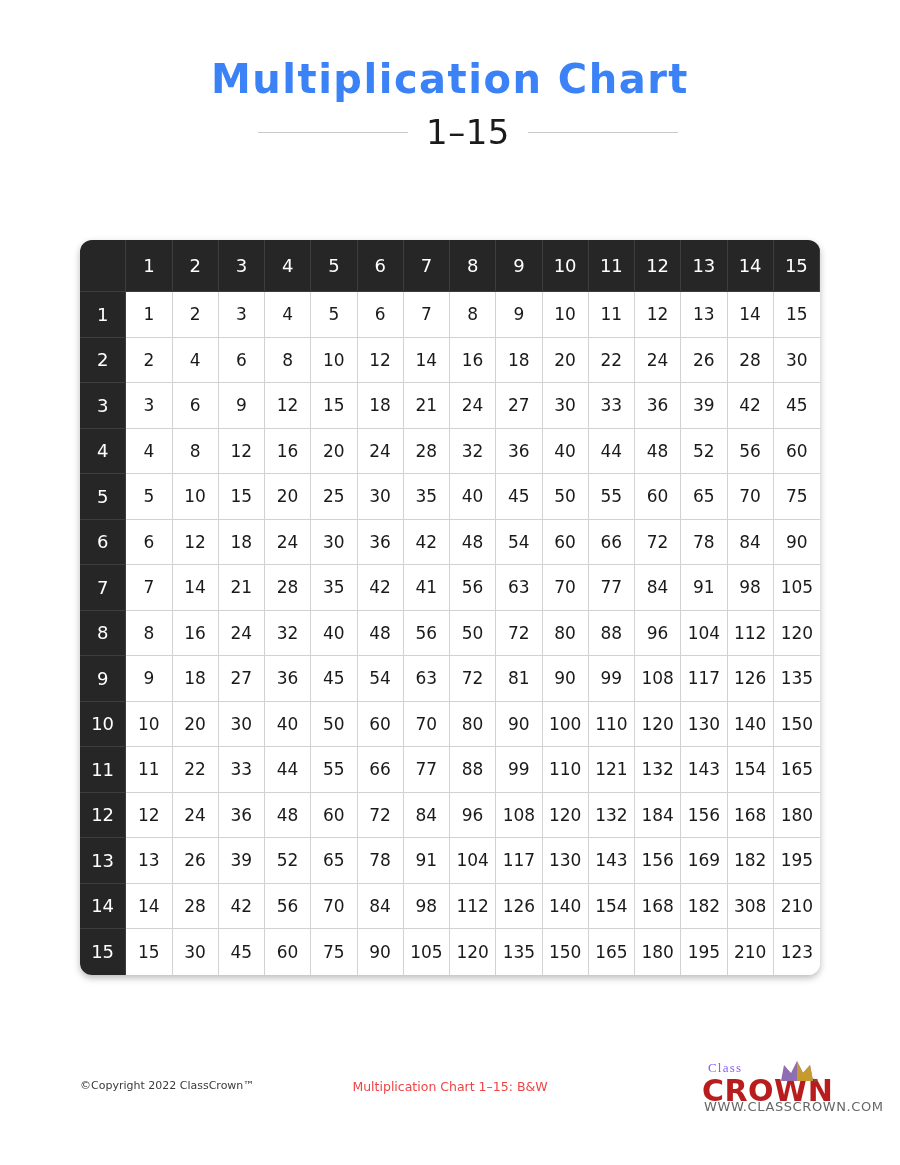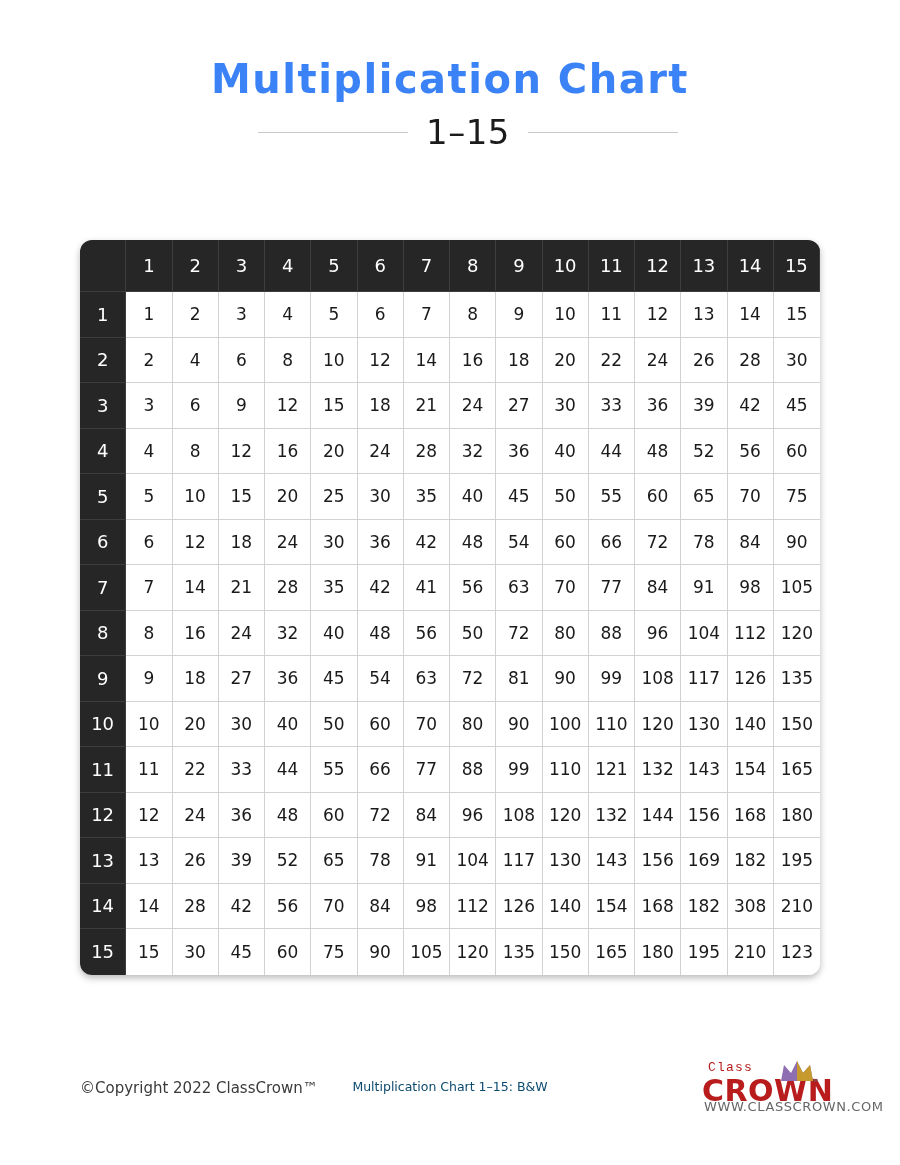--- a/index.html
+++ b/index.html
@@ -126,49 +126,49 @@
     position: absolute;
     left: 0;
     right: 0;
     bottom: 48px;
     height: 60px;
   }
   .copyright {
     position: absolute;
     left: 80px;
     top: 22px;
-    font-size: 15px;
+    font-size: 11px;
     color: #3a3a3a;
     font-family: "DejaVu Sans", sans-serif;
   }
   .doc-label {
     position: absolute;
     left: 0;
     right: 0;
     top: 22px;
     text-align: center;
     font-size: 12.5px;
-    color: #0c4a6e;
+    color: #ef4444;
     font-family: "DejaVu Sans", sans-serif;
   }
   .logo {
     position: absolute;
     right: 78px;
     top: 0px;
     width: 120px;
     height: 58px;
   }
   .logo .class-word {
     position: absolute;
     left: 6px;
     top: 3px;
     font-size: 13px;
     letter-spacing: 1.2px;
-    color: #b91c1c;
-    font-family: Liberation Mono, monospace;
+    color: #8b5cf6;
+    font-family: Liberation Serif, serif;
     text-align: center;
   }
   .logo .crown-word {
     position: absolute;
     left: 0px;
     top: 16px;
     font-size: 30px;
     font-weight: bold;
     letter-spacing: 0.5px;
     color: #b91c1c;
@@ -437,21 +437,21 @@
             <td class="cell">24</td>
             <td class="cell">36</td>
             <td class="cell">48</td>
             <td class="cell">60</td>
             <td class="cell">72</td>
             <td class="cell">84</td>
             <td class="cell">96</td>
             <td class="cell">108</td>
             <td class="cell">120</td>
             <td class="cell">132</td>
-            <td class="cell">144</td>
+            <td class="cell">184</td>
             <td class="cell">156</td>
             <td class="cell">168</td>
             <td class="cell last-col">180</td>
           </tr>
           <tr>
             <th class="rowhead">13</th>
             <td class="cell">13</td>
             <td class="cell">26</td>
             <td class="cell">39</td>
             <td class="cell">52</td>

